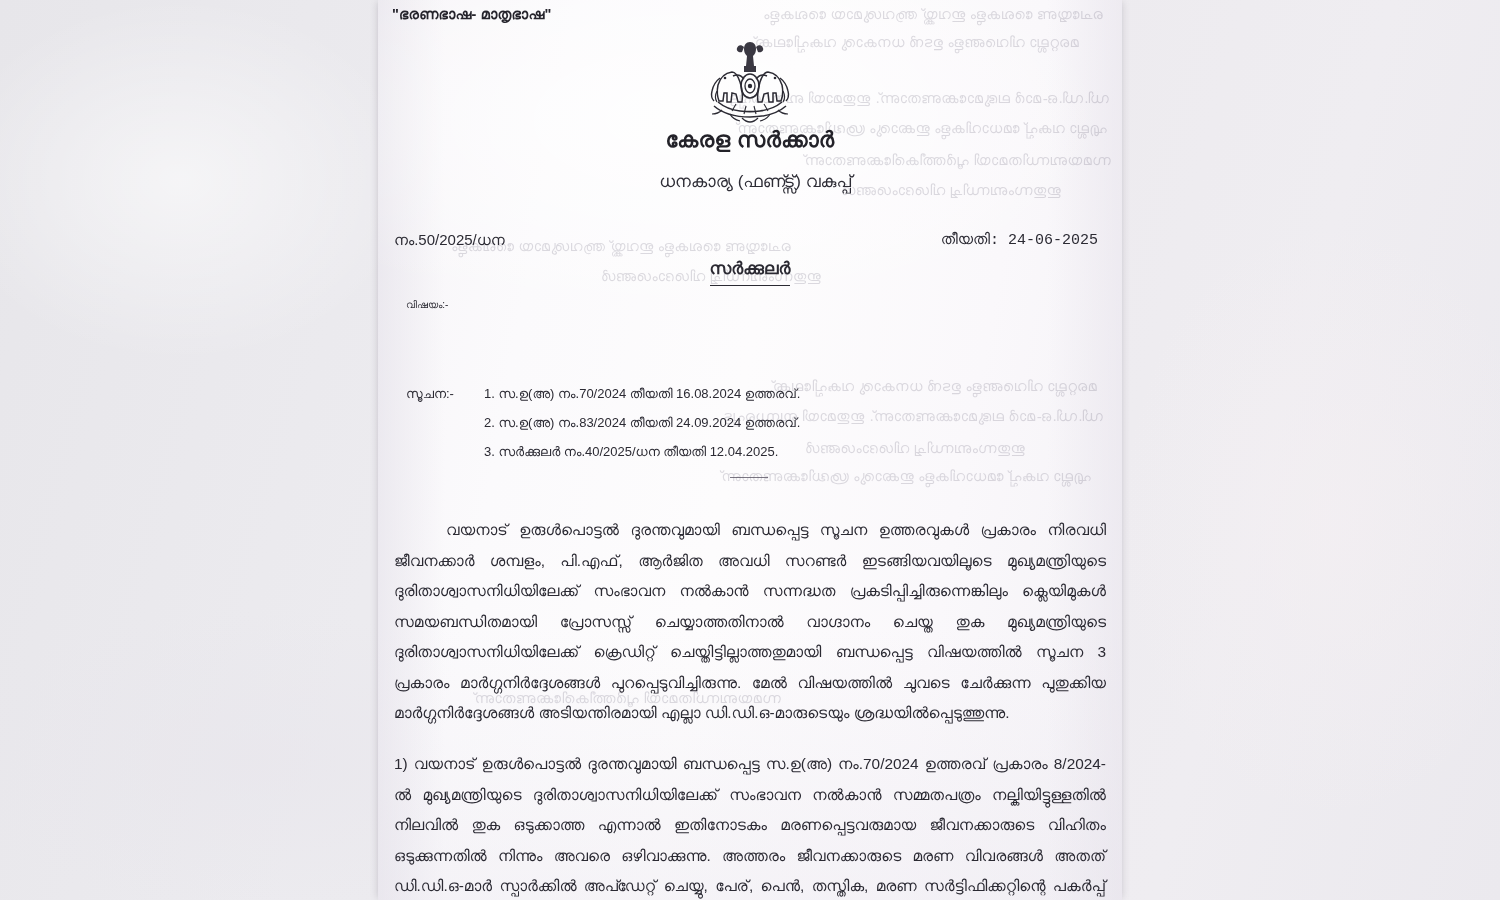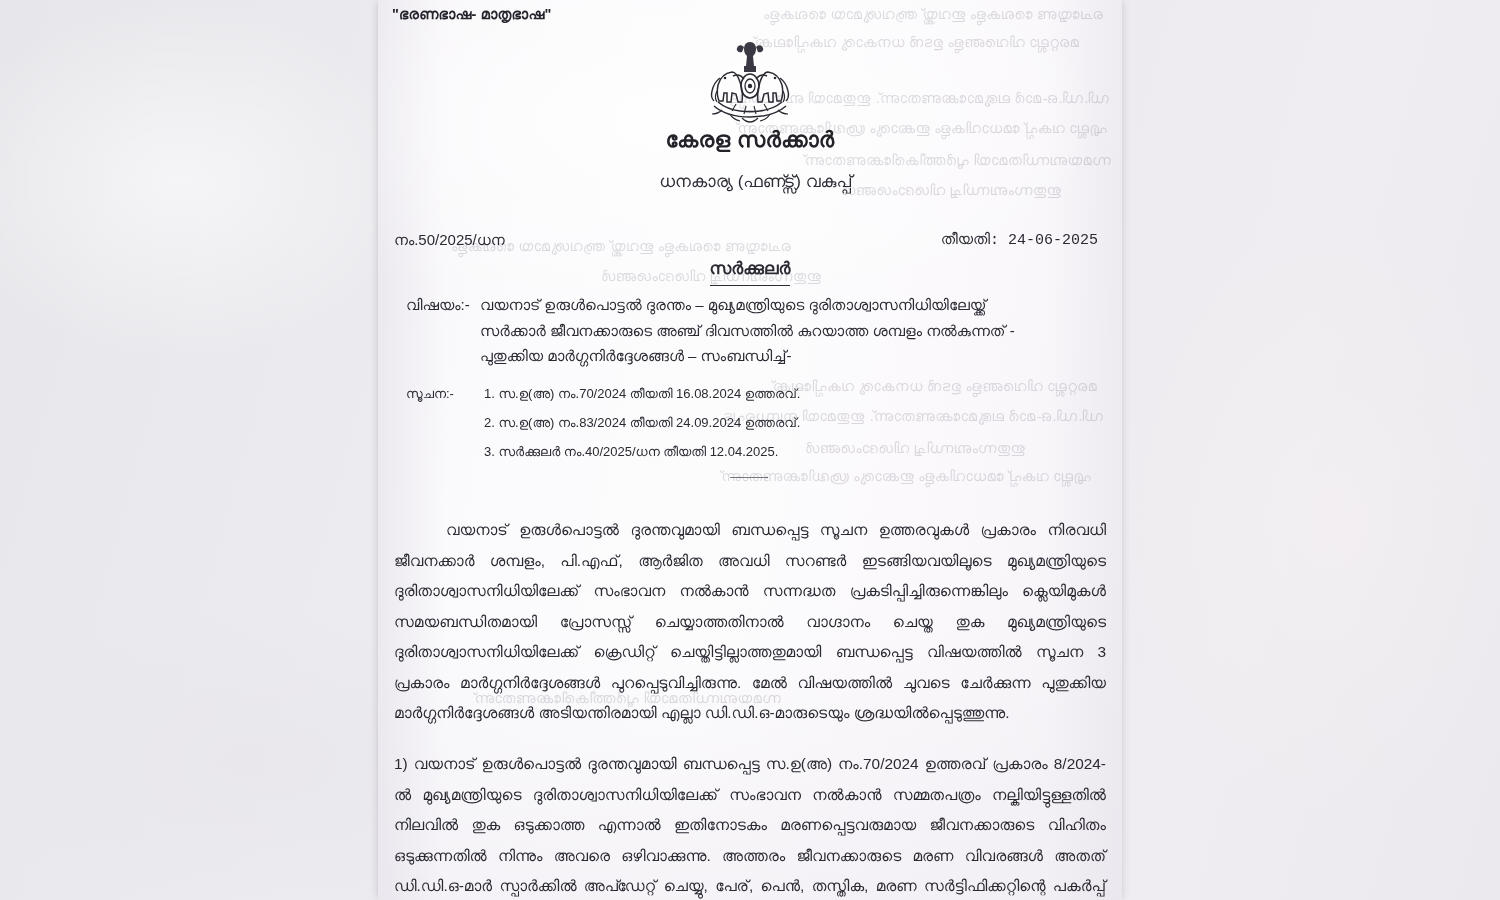--- a/index.html
+++ b/index.html
@@ -146,21 +146,21 @@
     border-bottom: 1.6px solid #2b2a33;
     padding-bottom: 7px;
     margin-top: 10px;
   }
 
   
   #subject-block {
     left: 28px;
     top: 292px;
     width: 688px;
-    font-size: 15px;
+    font-size: 10px;
     line-height: 25.5px;
   }
   #subject-block .sub-label {
     float: left;
     width: 74px;
   }
   #subject-block .sub-body {
     margin-left: 74px;
     text-align: justify;
     text-justify: inter-word;
@@ -268,25 +268,20 @@
     <div class="ink" id="gov-name">കേരള സർക്കാർ</div>
     <div class="ink" id="dept-name">ധനകാര്യ (ഫണ്ട്സ്) വകുപ്പ്</div>
 
     <div class="ink" id="ref-no">നം.50/2025/ധന</div>
     <div class="ink" id="ref-date">തീയതി: 24-06-2025</div>
 
     <div class="ink" id="doc-type"><span>സർക്കുലർ</span></div>
 
     <div class="ink" id="subject-block">
       <span class="sub-label">വിഷയം:-</span>
-      <div class="sub-body">
-        <div>വയനാട്  ഉരുൾപൊട്ടൽ  ദുരന്തം  –  മുഖ്യമന്ത്രിയുടെ  ദുരിതാശ്വാസനിധിയിലേയ്ക്ക്</div>
-        <div>സർക്കാർ  ജീവനക്കാരുടെ  അഞ്ച്  ദിവസത്തിൽ  കുറയാത്ത  ശമ്പളം  നൽകുന്നത് -</div>
-        <div class="last-ln">പുതുക്കിയ മാർഗ്ഗനിർദ്ദേശങ്ങൾ – സംബന്ധിച്ച്-</div>
-      </div>
     </div>
 
     <div class="ink" id="ref-block">
       <span class="ref-label">സൂചന:-</span>
       <div class="ref-list">
         <span class="ref-item">1. സ.ഉ(അ) നം.70/2024 തീയതി 16.08.2024 ഉത്തരവ്.</span>
         <span class="ref-item">2. സ.ഉ(അ) നം.83/2024 തീയതി 24.09.2024 ഉത്തരവ്.</span>
         <span class="ref-item">3. സർക്കുലർ നം.40/2025/ധന തീയതി 12.04.2025.</span>
       </div>
     </div>

